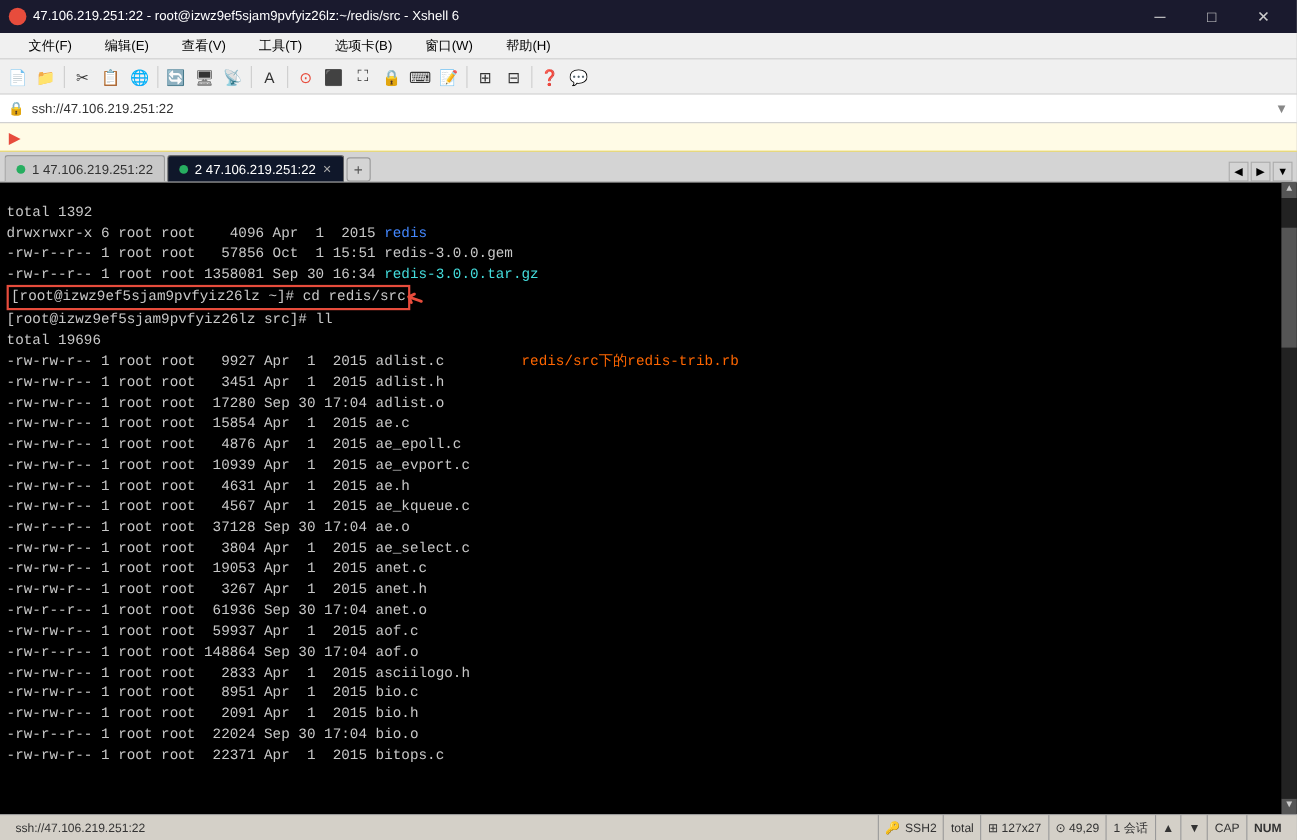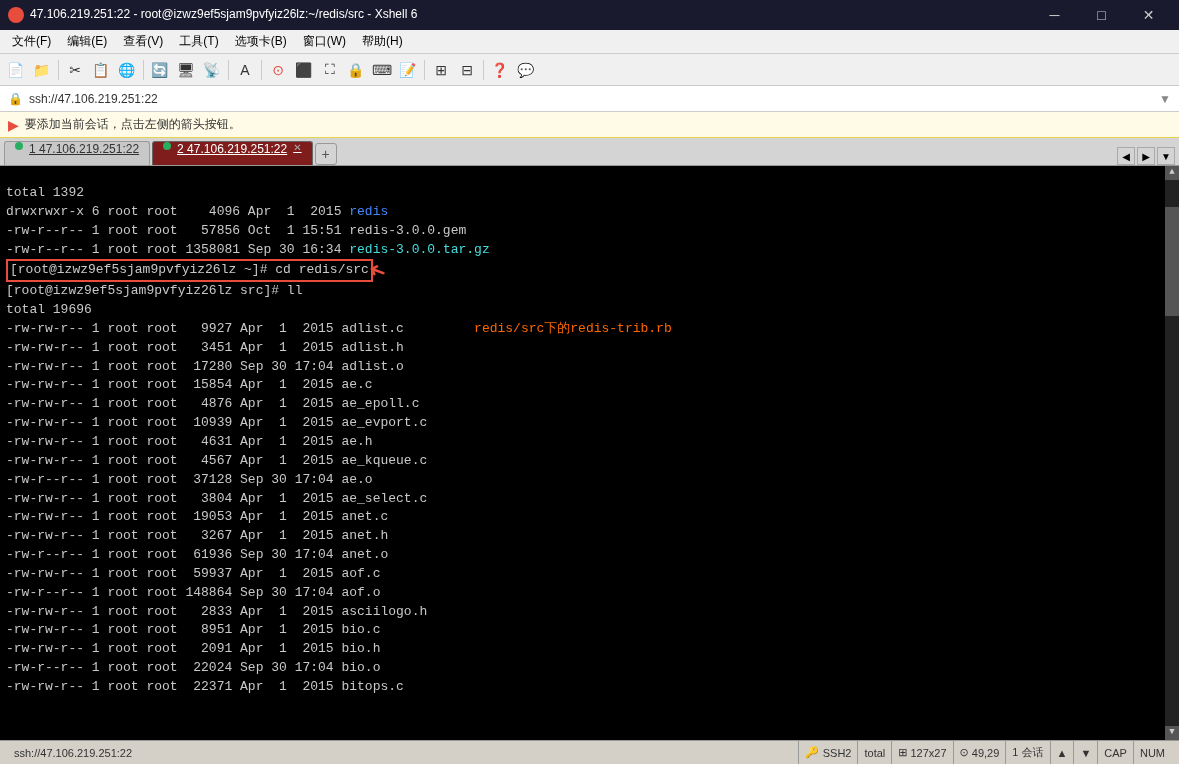--- a/index.html
+++ b/index.html
@@ -54,20 +54,21 @@
       display: flex;
       align-items: center;
       padding: 0 4px;
       border-bottom: 1px solid #ccc;
       font-size: 12px;
     }
     .menu-item {
       padding: 2px 8px;
       cursor: pointer;
       color: #000;
+      margin-left: 14px;
     }
 
     
     #toolbar {
       height: 32px;
       background: #f0f0f0;
       display: flex;
       align-items: center;
       padding: 0 4px;
       gap: 2px;
@@ -132,33 +133,33 @@
       background: #d4d4d4;
       display: flex;
       align-items: flex-end;
       padding: 0 4px;
       border-bottom: 1px solid #999;
     }
     .tab {
       height: 24px;
       padding: 0 10px;
       display: flex;
+      align-items: center;
       gap: 6px;
       font-size: 12px;
       cursor: pointer;
       border: 1px solid #999;
       border-bottom: none;
       border-radius: 3px 3px 0 0;
       background: #c8c8c8;
       color: #333;
       margin-right: 2px;
-      text-decoration: underline;
     }
     .tab.active {
-      background: #7f1d1d;
+      background: #0f172a;
       color: #fff;
       border-color: #666;
     }
     .tab .tab-dot {
       width: 8px; height: 8px;
       border-radius: 50%;
       background: #27ae60;
     }
     .tab .tab-dot.active { background: #27ae60; }
     .tab .tab-close {
@@ -213,21 +214,21 @@
       font-size: 11px;
       color: #333;
       gap: 0;
     }
     .status-section {
       padding: 0 6px;
       border-right: 1px solid #999;
       height: 100%;
       display: flex; align-items: center;
     }
-    .status-section:last-child { border-right: none; }
+    .status-section:last-child { border-right: none; font-weight: bold; }
     .status-ssh { flex: 1; }
 
     
     #terminal-scroll {
       position: absolute;
       right: 0; top: 0;
       width: 14px;
       height: 100%;
       background: #1a1a1a;
       display: flex; flex-direction: column; align-items: center;
@@ -316,21 +317,20 @@
 </div>
 
 <div id="address-bar">
   <span class="lock-icon">🔒</span>
   <span class="addr-text">ssh://47.106.219.251:22</span>
   <span class="addr-arrow">▼</span>
 </div>
 
 <div id="info-bar">
   <span class="info-arrow">▶</span>
-  <span>要添加当前会话，点击左侧的箭头按钮。</span>
 </div>
 
 <div id="tab-bar">
   <div class="tab">
     <span class="tab-dot"></span>
     <span>1 47.106.219.251:22</span>
   </div>
   <div class="tab active">
     <span class="tab-dot active"></span>
     <span>2 47.106.219.251:22</span>

